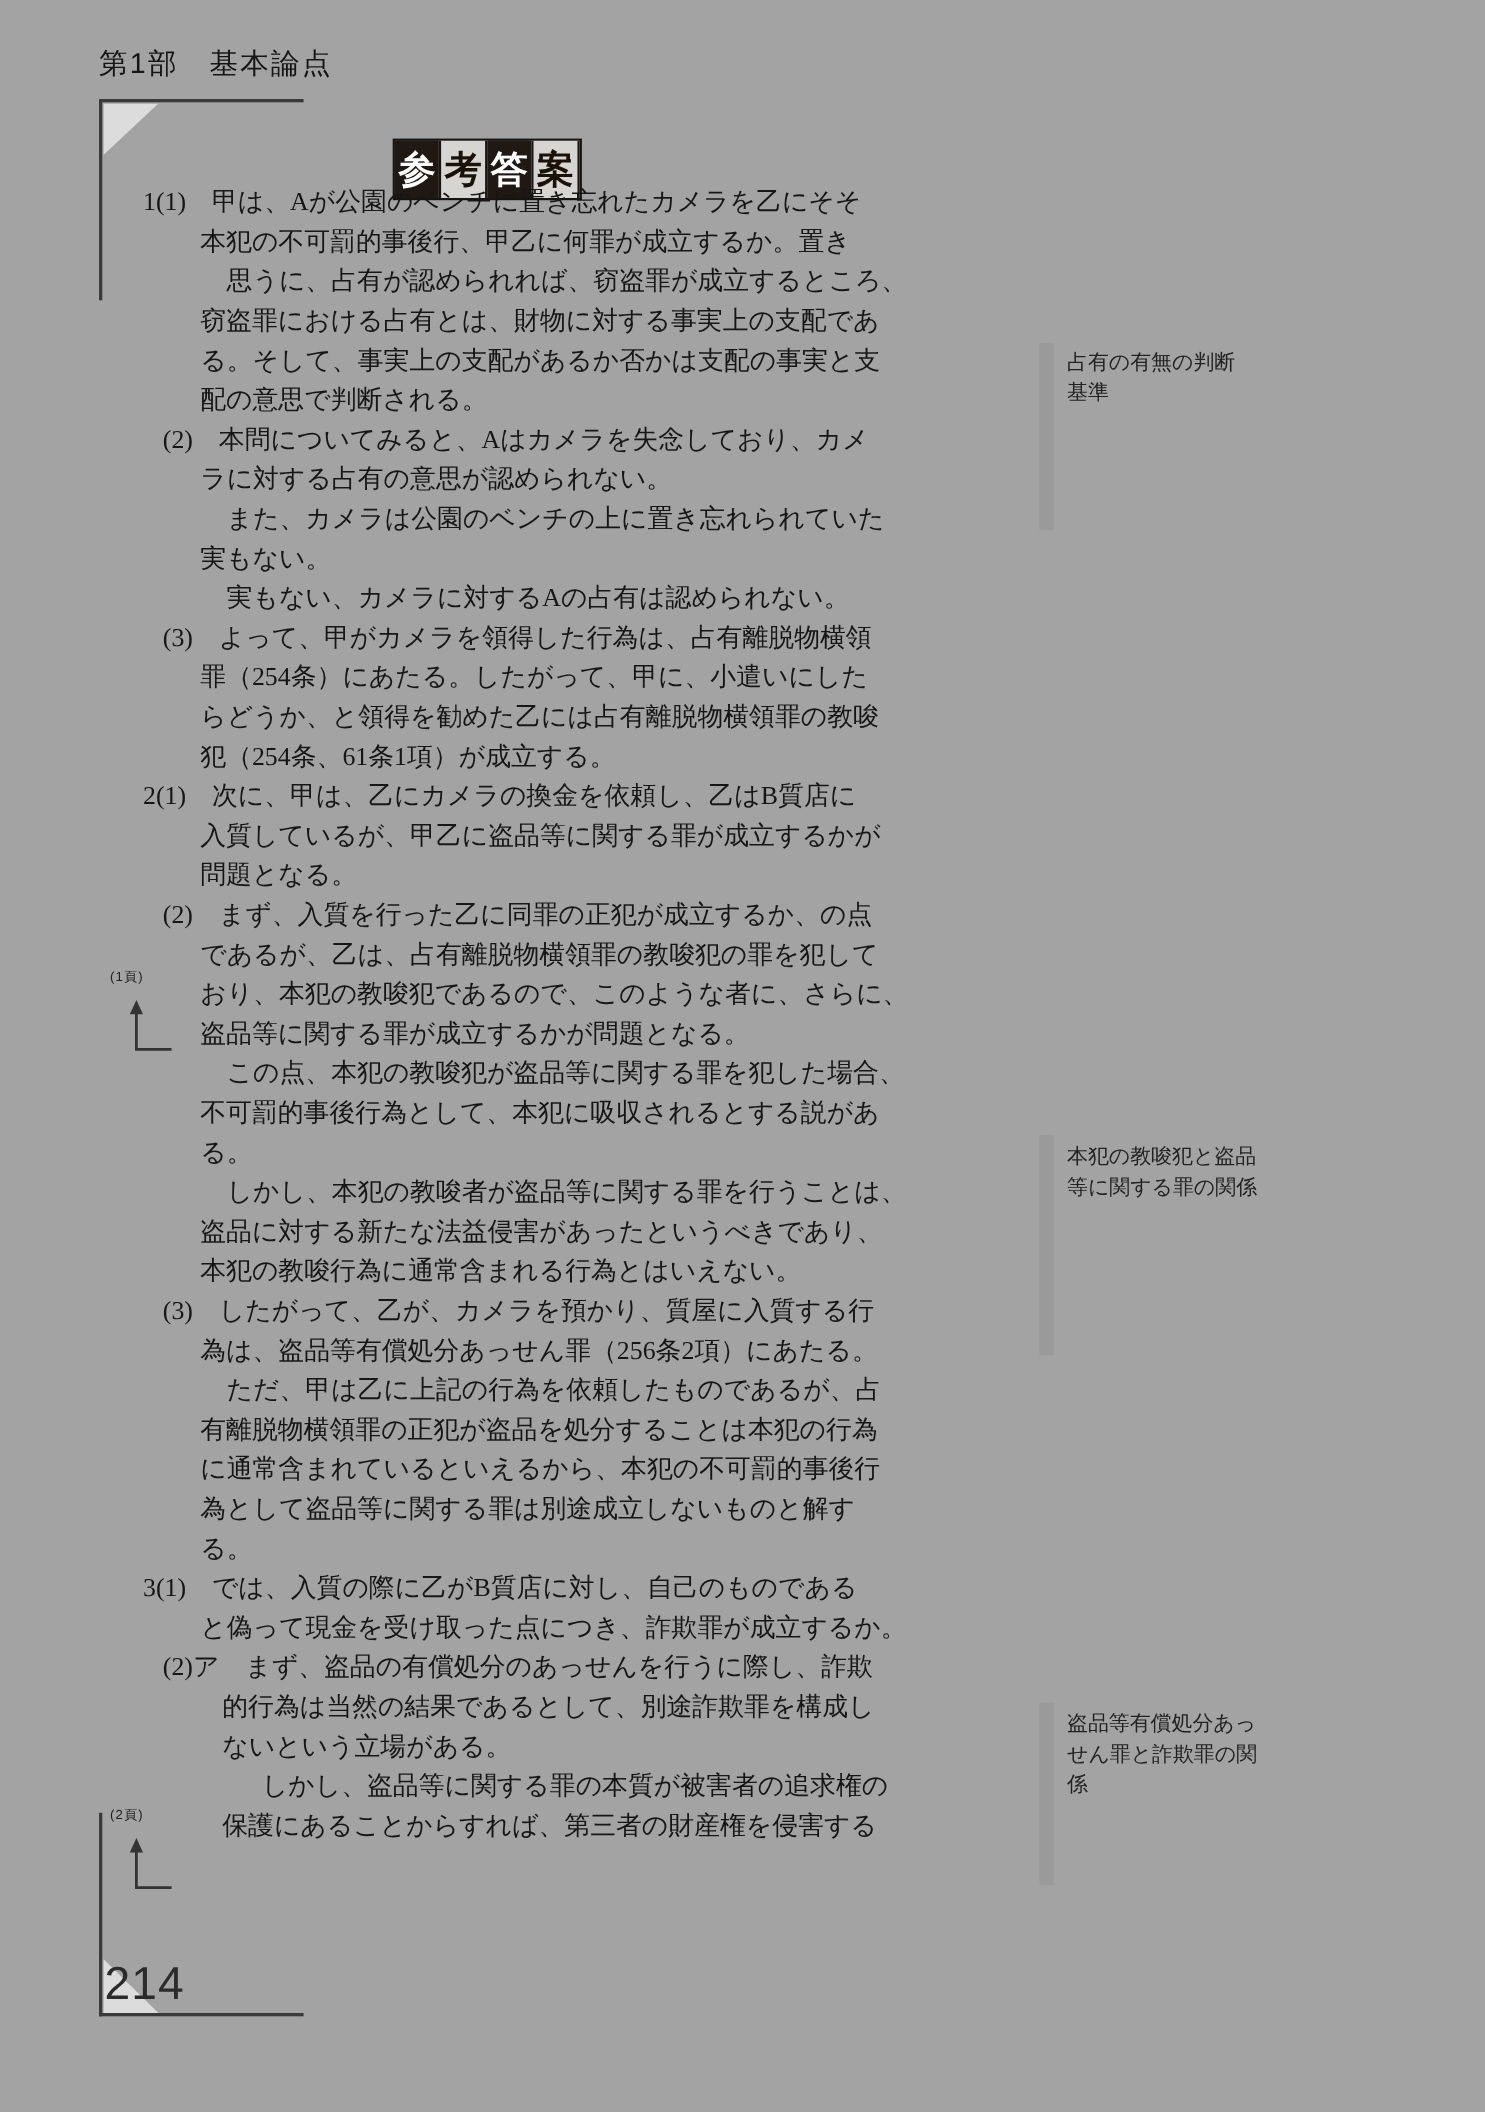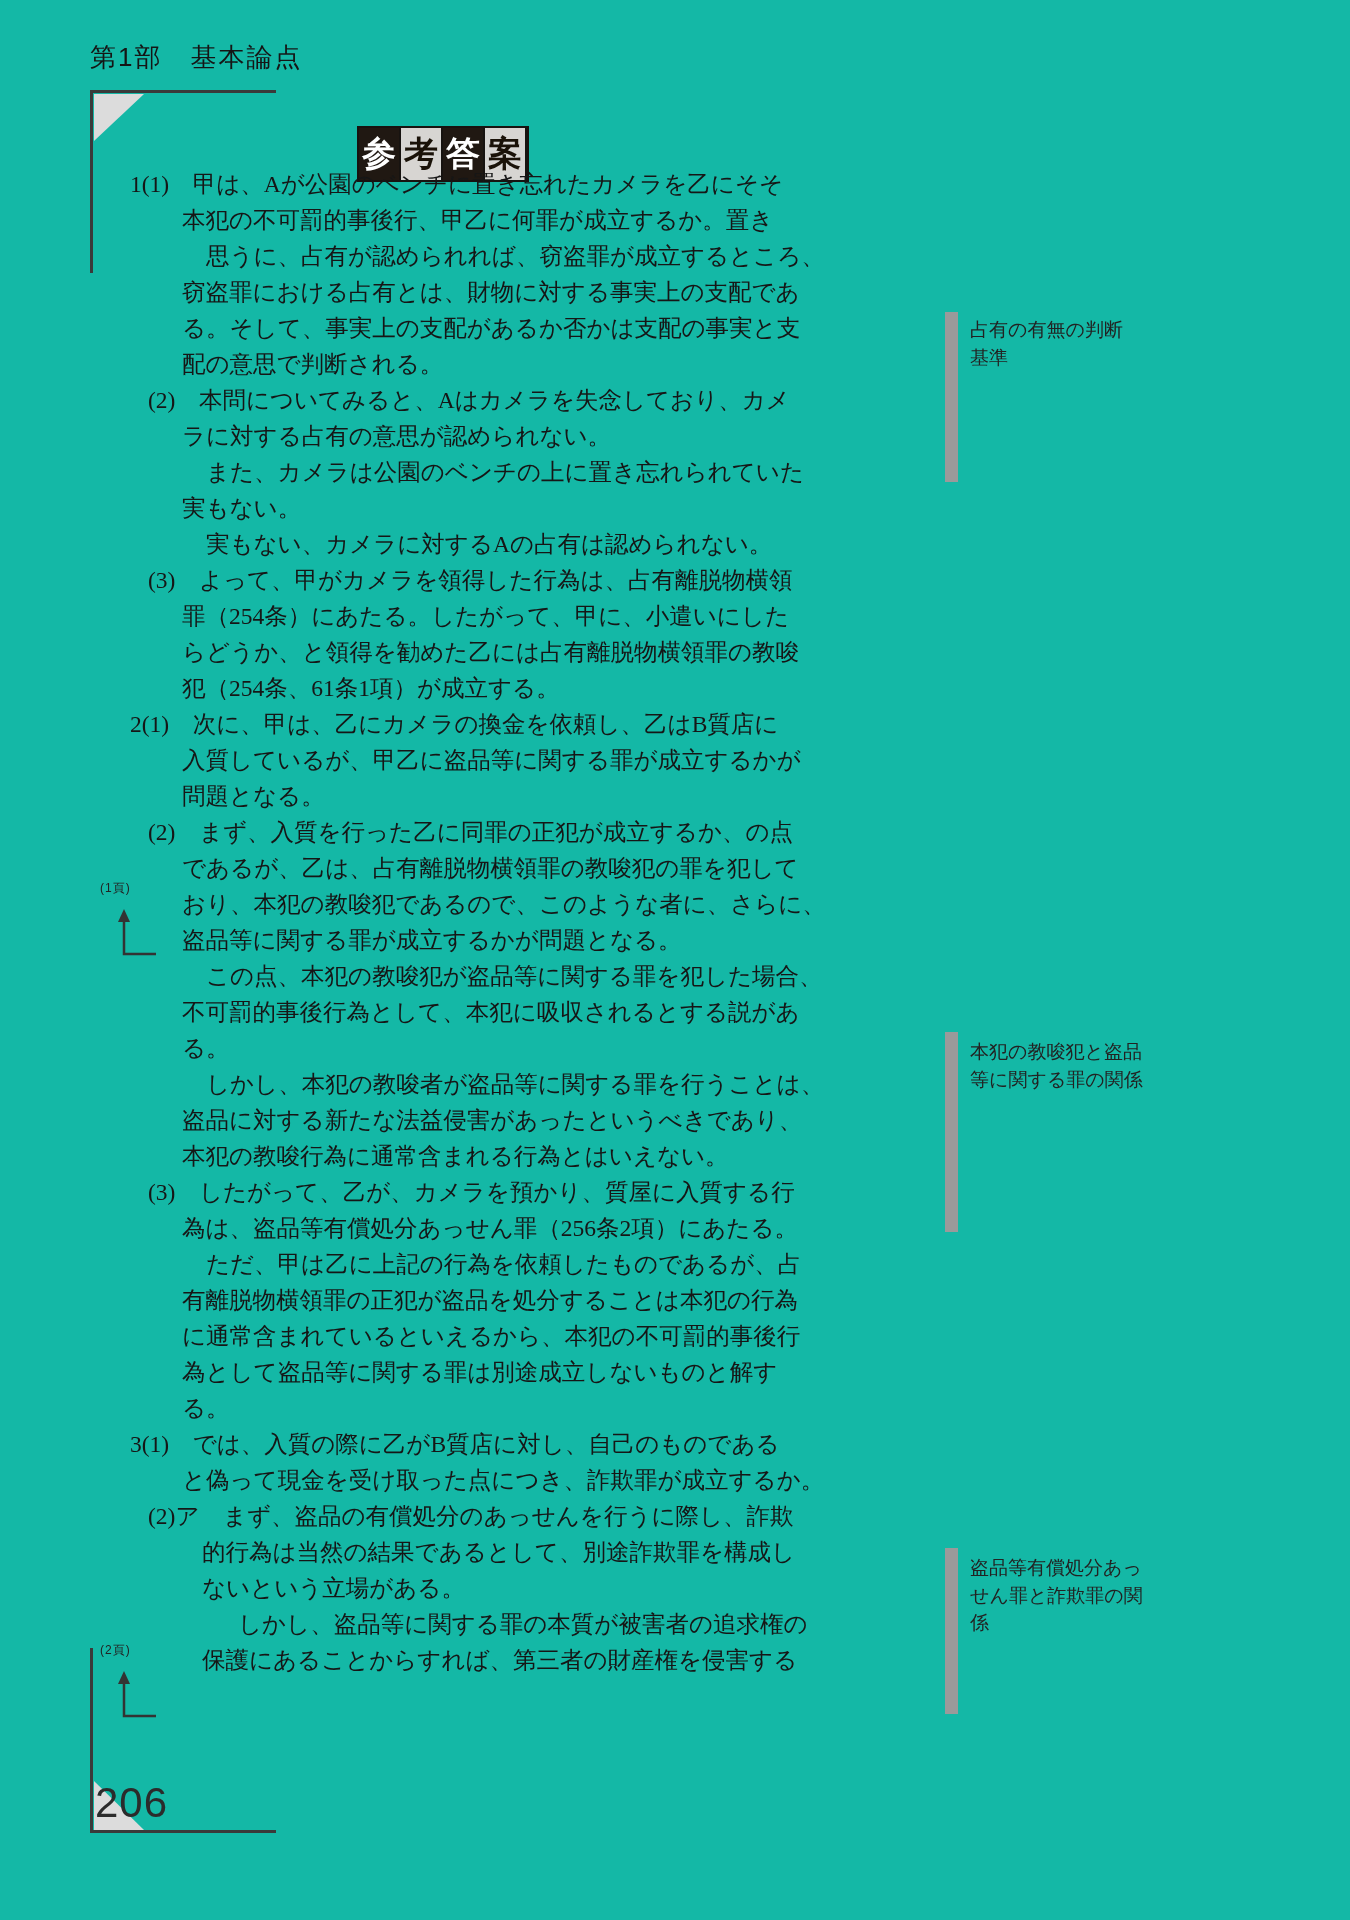--- a/index.html
+++ b/index.html
@@ -1,18 +1,18 @@
 <!DOCTYPE html>
 <html><head>
 <meta charset="utf-8">
 <style>
   html,body{margin:0;padding:0;background:#e8e8e8;}
   .page{
     position:relative;width:1350px;height:1920px;margin:0 auto;
-    background:#14b8a6;color:#1a1a1a;overflow:hidden;
+    background:#a3a3a3;color:#1a1a1a;overflow:hidden;
     font-family:"Liberation Serif", serif;
   }
   
   .chapter-header{
     position:absolute;left:90px;top:40px;
     font-family:"Liberation Sans", sans-serif;
     font-size:26px;font-weight:500;letter-spacing:2px;color:#151515;
   }
   
   .rule{position:absolute;background:#3a3a3a;}
@@ -161,15 +161,15 @@
           <polygon points="8,1 2,14 14,14" fill="#333"></polygon>
         </svg></div>
     </div>
 
   <div class="rule rule-bot-v"></div>
   <div class="rule rule-bot-h"></div>
   <svg class="tri" style="left:94px;top:1781px;" width="52" height="50">
     <polygon points="0,0 0,49 50,49" fill="#dcdcdc"></polygon>
   </svg>
 
-  <div class="page-number">206</div>
+  <div class="page-number">214</div>
 
 </div>
 
 </body></html>

